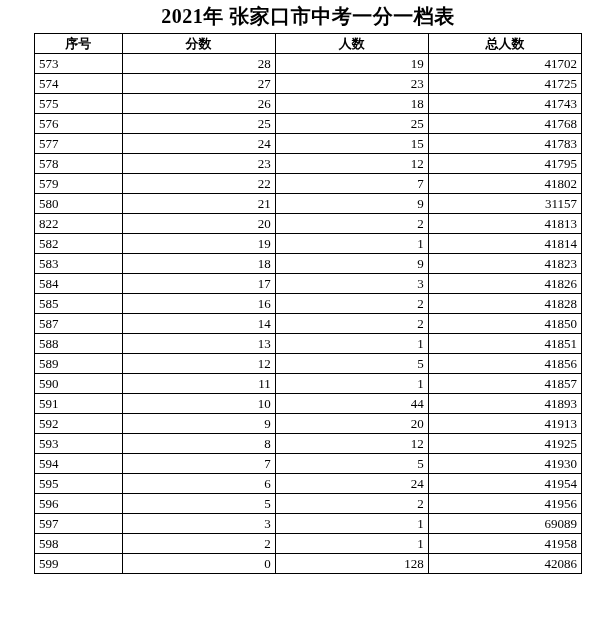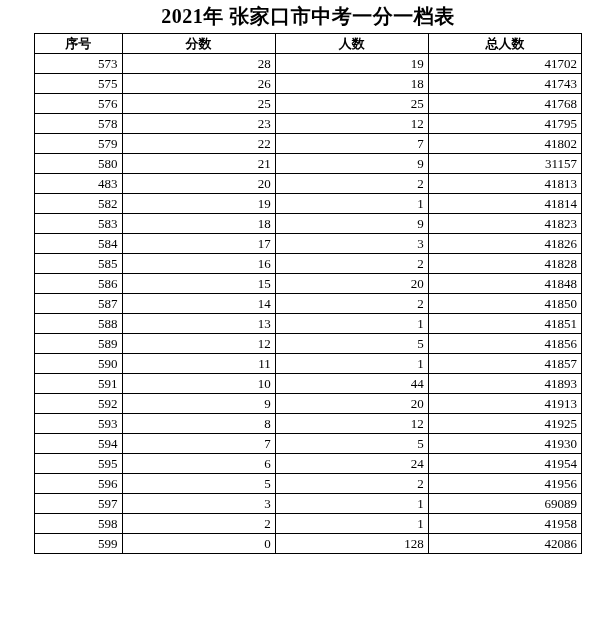--- a/index.html
+++ b/index.html
@@ -53,21 +53,21 @@
     padding: 0 4px;
     box-sizing: border-box;
     font-weight: normal;
   }
   table.grade-table thead th {
     text-align: center;
     font-weight: bold;
     font-size: 13px;
   }
   table.grade-table tbody td.seq {
-    text-align: right;
+    text-align: left;
   }
   table.grade-table tbody td.num {
     text-align: right;
   }
 </style>
 </head>
 <body>
 
 <div class="page">
 
@@ -90,51 +90,63 @@
         </tr>
       </thead>
       <tbody id="table-body">
           <tr>
             <td class="seq">573</td>
             <td class="num">28</td>
             <td class="num">19</td>
             <td class="num">41702</td>
           </tr>
           <tr>
+            <td class="seq">574</td>
+            <td class="num">27</td>
+            <td class="num">23</td>
+            <td class="num">41725</td>
+          </tr>
+          <tr>
             <td class="seq">575</td>
             <td class="num">26</td>
             <td class="num">18</td>
             <td class="num">41743</td>
           </tr>
           <tr>
             <td class="seq">576</td>
             <td class="num">25</td>
             <td class="num">25</td>
             <td class="num">41768</td>
           </tr>
           <tr>
+            <td class="seq">577</td>
+            <td class="num">24</td>
+            <td class="num">15</td>
+            <td class="num">41783</td>
+          </tr>
+          <tr>
             <td class="seq">578</td>
             <td class="num">23</td>
             <td class="num">12</td>
             <td class="num">41795</td>
           </tr>
           <tr>
             <td class="seq">579</td>
             <td class="num">22</td>
             <td class="num">7</td>
             <td class="num">41802</td>
           </tr>
           <tr>
             <td class="seq">580</td>
             <td class="num">21</td>
             <td class="num">9</td>
             <td class="num">31157</td>
           </tr>
           <tr>
-            <td class="seq">483</td>
+            <td class="seq">822</td>
             <td class="num">20</td>
             <td class="num">2</td>
             <td class="num">41813</td>
           </tr>
           <tr>
             <td class="seq">582</td>
             <td class="num">19</td>
             <td class="num">1</td>
             <td class="num">41814</td>
           </tr>
@@ -150,26 +162,20 @@
             <td class="num">3</td>
             <td class="num">41826</td>
           </tr>
           <tr>
             <td class="seq">585</td>
             <td class="num">16</td>
             <td class="num">2</td>
             <td class="num">41828</td>
           </tr>
           <tr>
-            <td class="seq">586</td>
-            <td class="num">15</td>
-            <td class="num">20</td>
-            <td class="num">41848</td>
-          </tr>
-          <tr>
             <td class="seq">587</td>
             <td class="num">14</td>
             <td class="num">2</td>
             <td class="num">41850</td>
           </tr>
           <tr>
             <td class="seq">588</td>
             <td class="num">13</td>
             <td class="num">1</td>
             <td class="num">41851</td>

